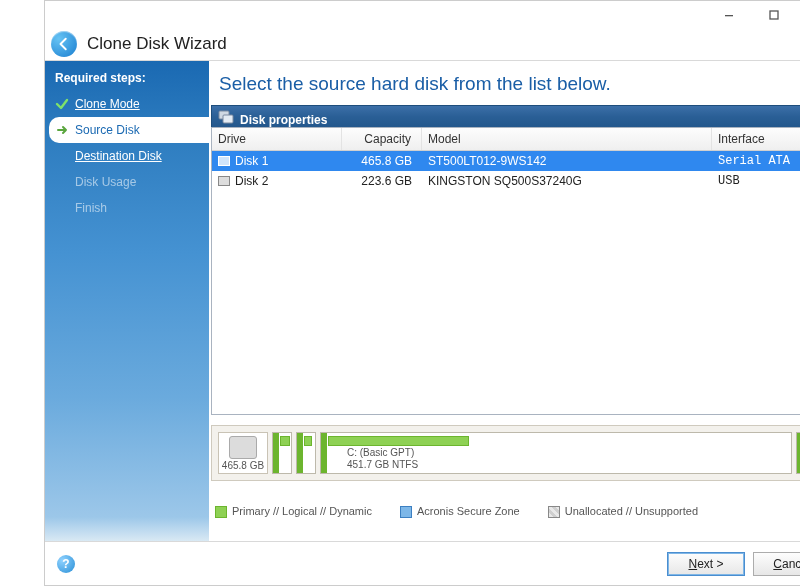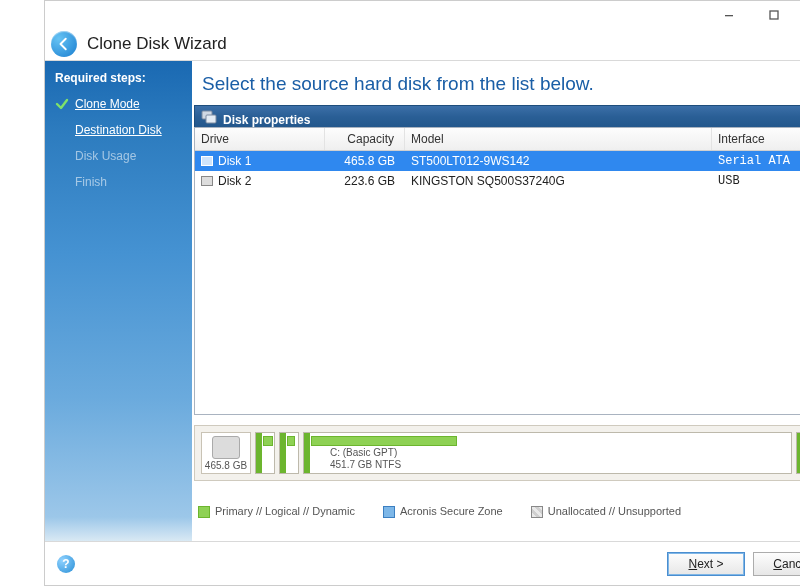--- a/index.html
+++ b/index.html
@@ -9,21 +9,21 @@
   .titlebar-controls { height: 28px; display: flex; justify-content: flex-end; align-items: center; padding-right: 2px; }
   .tb-btn { width: 45px; height: 28px; display:flex; align-items:center; justify-content:center; color:#555; }
   .tb-btn svg { width:10px; height:10px; }
   
   .wiz-header { height: 32px; display:flex; align-items:center; gap:10px; padding:0 6px 2px 6px; border-bottom:1px solid #d9d9d9; }
   .back-btn { width:26px; height:26px; border-radius:50%; background: radial-gradient(circle at 30% 30%, #66c3f4, #1a7ed0); display:flex; align-items:center; justify-content:center; box-shadow: inset 0 1px 1px rgba(255,255,255,.5); }
   .back-btn svg { width:14px; height:14px; fill:#fff; }
   .wiz-title { font-size:17px; color:#222; }
   
   .body { flex:1; display:flex; min-height:0; }
-  .sidebar { width:147px; background: linear-gradient(180deg, #1a69b2 0%, #2d7cbf 15%, #4592d2 40%, #6aaadd 70%, #9cc7e9 95%, #d9e9f4 100%); color:#fff; display:flex; flex-direction:column; padding-top:4px; }
+  .sidebar { width:164px; background: linear-gradient(180deg, #1a69b2 0%, #2d7cbf 15%, #4592d2 40%, #6aaadd 70%, #9cc7e9 95%, #d9e9f4 100%); color:#fff; display:flex; flex-direction:column; padding-top:4px; }
   .sb-heading { font-weight:bold; font-size:12px; padding:6px 10px 6px 10px; color:#fff; }
   .sb-item { display:flex; align-items:flex-start; gap:6px; padding:6px 10px 6px 10px; cursor:pointer; }
   .sb-item .label { color:#fff; }
   .sb-item.done .label { text-decoration: underline; }
   .sb-item.current { background:#fff; color:#333; border-radius:10px 0 0 10px; margin-left:4px; padding-left:6px; }
   .sb-item.current .label { color:#1a69b2; }
   .sb-item.dim .label { opacity:.55; text-decoration:none; }
   .sb-item.future .label { text-decoration: underline; }
   .icon-slot { width:14px; height:14px; display:inline-flex; align-items:center; justify-content:center; }
   
@@ -112,20 +112,28 @@
 
       <div class="sb-item done">
         <span class="icon-slot">
           <svg width="14" height="14" viewBox="0 0 14 14">
               <path d="M2 7 L6 11 L12 3" stroke="#7fe26a" stroke-width="2.4" fill="none" stroke-linecap="round" stroke-linejoin="round"></path>
             </svg>
         </span>
         <span class="label">Clone Mode</span>
       </div>
 
+      <div class="sb-item current">
+        <span class="icon-slot">
+          <svg width="14" height="14" viewBox="0 0 14 14">
+              <path d="M3 7 L11 7 M8 4 L11 7 L8 10" stroke="#5aa63e" stroke-width="2" fill="none" stroke-linecap="round" stroke-linejoin="round"></path>
+            </svg>
+        </span>
+        <span class="label">Source Disk</span>
+      </div>
 
       <div class="sb-item future">
         <span class="icon-slot"></span>
         <span class="label">Destination Disk</span>
       </div>
 
       <div class="sb-item dim">
         <span class="icon-slot"></span>
         <span class="label">Disk Usage</span>
       </div>

